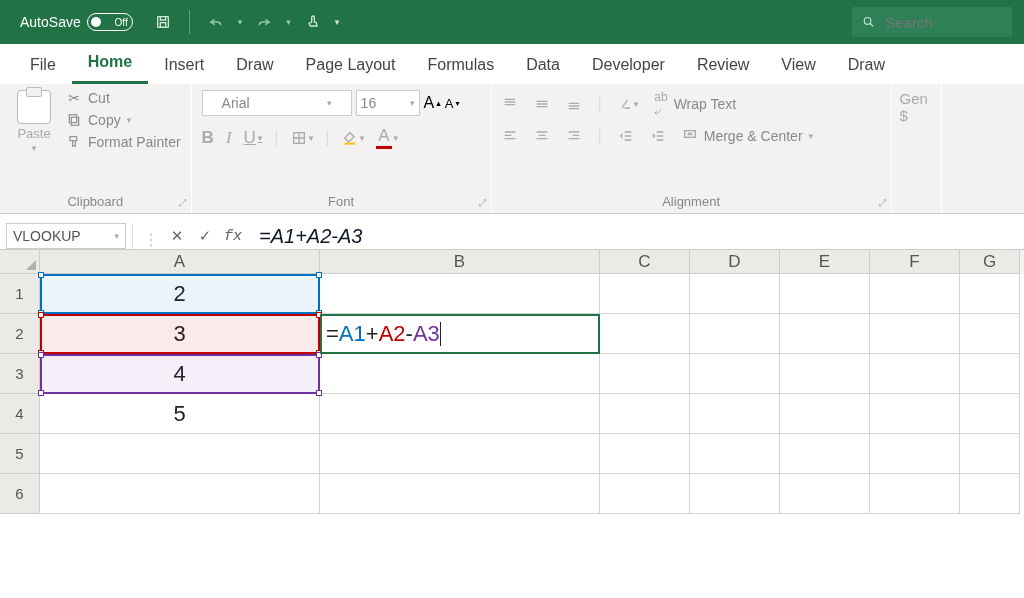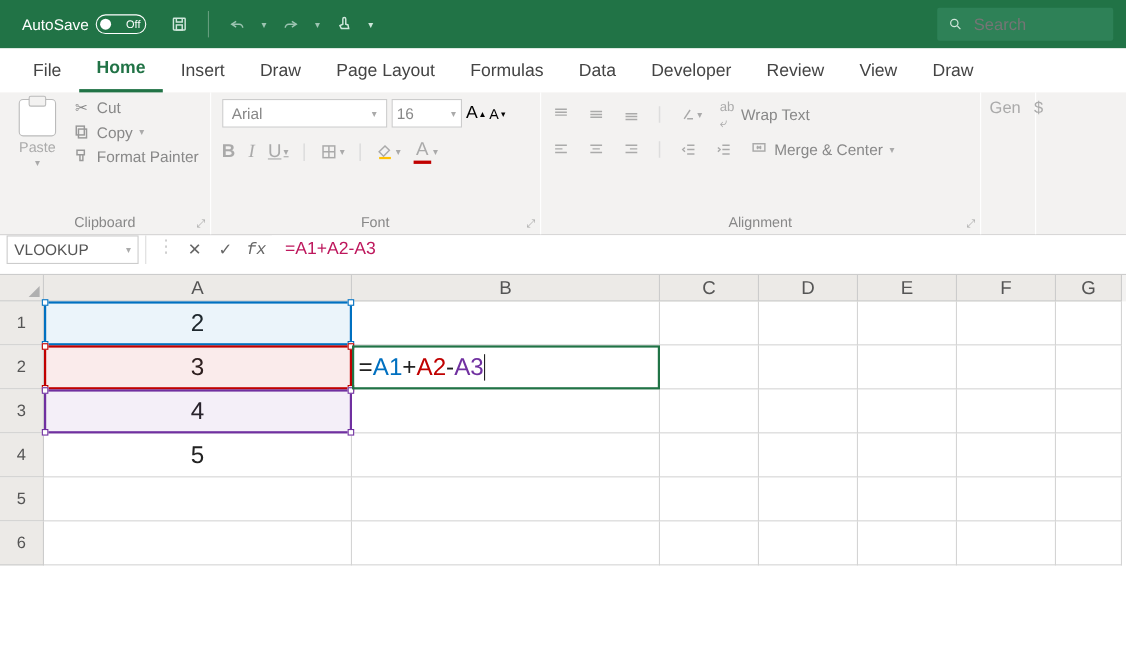--- a/index.html
+++ b/index.html
@@ -26,39 +26,39 @@
 .group-label { text-align: center; font-size: 13px; color: #888; margin-top: auto; padding-top: 2px; }
 .group-inner { display: flex; gap: 8px; flex: 1; }
 .paste-col { display: flex; flex-direction: column; align-items: center; width: 48px; gap: 2px; color: #aaa; }
 .paste-icon { width: 34px; height: 34px; border: 1.5px solid #bbb; border-radius: 4px; position: relative; background: #fff; }
 .paste-icon::before { content: ""; position: absolute; top: -4px; left: 8px; right: 8px; height: 8px; border: 1.5px solid #bbb; border-radius: 2px; background: #f3f2f1; }
 .clip-col { display: flex; flex-direction: column; gap: 6px; font-size: 14px; color: #888; }
 .clip-row { display: flex; align-items: center; gap: 6px; cursor: pointer; }
 .mini-icon { width: 16px; height: 16px; display: inline-flex; align-items: center; justify-content: center; color: #888; }
 .font-group { width: 300px; }
 .font-row1 { display: flex; gap: 4px; align-items: center; margin-bottom: 10px; }
-.font-name { width: 150px; height: 26px; border: 1px solid #ccc; background: #fff; padding: 0 8px; font-size: 14px; color: #888; display: flex; align-items: center; justify-content: space-between; }
+.font-name { width: 150px; height: 26px; border: 1px solid #ccc; background: #fff; padding: 0 19px; font-size: 14px; color: #888; display: flex; align-items: center; justify-content: space-between; }
 .font-size { width: 64px; height: 26px; border: 1px solid #ccc; background: #fff; padding: 0 4px; font-size: 14px; color: #888; display: flex; align-items: center; justify-content: space-between; }
 .font-row2 { display: flex; gap: 12px; align-items: center; color: #aaa; font-size: 17px; }
 .fbtn { cursor: pointer; display: inline-flex; align-items: center; gap: 2px; }
 .drop-caret { font-size: 9px; color: #aaa; }
 .launcher { position: absolute; right: 4px; bottom: 4px; font-size: 10px; color: #aaa; cursor: pointer; }
 .align-group { width: 400px; }
 .align-row { display: flex; gap: 16px; align-items: center; color: #aaa; margin-bottom: 8px; }
 .align-btn { cursor: pointer; display: inline-flex; align-items: center; }
 .wrap-btn { display: flex; align-items: center; gap: 6px; font-size: 14px; color: #888; cursor: pointer; }
 .num-group { width: 50px; padding-left: 8px; }
 
 
-.formulabar { height: 36px; display: flex; align-items: flex-start; border-bottom: 1px solid #ccc; background: #fff; }
+.formulabar { height: 36px; display: flex; align-items: flex-end; border-bottom: 1px solid #ccc; background: #fff; }
 .namebox { width: 120px; height: 26px; border: 1px solid #ccc; margin-left: 6px; display: flex; align-items: center; padding: 0 6px; font-size: 14px; color: #555; justify-content: space-between; }
 .fb-sep { width: 1px; height: 26px; background: #ddd; margin: 0 6px; }
 .fb-btn { width: 28px; height: 26px; display: flex; align-items: center; justify-content: center; color: #666; cursor: pointer; font-size: 15px; }
 .fx { font-style: italic; font-family: Liberation Mono, monospace; font-size: 15px; }
-.formula-input { flex: 1; height: 26px; border: none; padding: 0 12px; font-size: 16px; color: #be185d; outline: none; }
+.formula-input { flex: 1; height: 26px; border: none; padding: 0 12px; font-size: 20px; color: #0f172a; outline: none; font-style: italic; }
 
 
 .grid-wrap { position: relative; }
 .colheaders { display: flex; height: 24px; background: #f3f2f1; }
 .corner { width: 40px; border-right: 1px solid #ccc; border-bottom: 1px solid #ccc; background: #eceae7; position: relative; }
 .corner::after { content: ""; position: absolute; right: 3px; bottom: 3px; width: 0; height: 0; border-left: 10px solid transparent; border-bottom: 10px solid #b0b0b0; }
 .colh { border-right: 1px solid #ccc; border-bottom: 1px solid #ccc; text-align: center; font-size: 17px; color: #555; line-height: 24px; background: #eceae7; }
 .colA { width: 280px; } .colB { width: 280px; } .colC { width: 90px; } .colD { width: 90px; } .colE { width: 90px; } .colF { width: 90px; } .colG { width: 60px; }
 .rows { }
 .row { display: flex; height: 40px; }
@@ -289,21 +289,21 @@
           <span>Merge &amp; Center</span>
           <span class="drop-caret">▾</span>
         </div>
       </div>
     </div>
     <div class="group-label">Alignment</div>
     <span class="launcher">⤢</span>
   </div>
 
   <div class="group num-group">
-    <div style="display:flex;flex-direction:row;gap:12px;color:#aaa;font-size:15px">
+    <div style="display:flex;flex-direction:column;gap:0;color:#aaa;font-size:15px">
       <span>Gen</span>
       <span>$</span>
     </div>
   </div>
 </div>
 
 <div class="formulabar">
   <div class="namebox">
     <span>VLOOKUP</span>
     <span class="drop-caret">▾</span>

